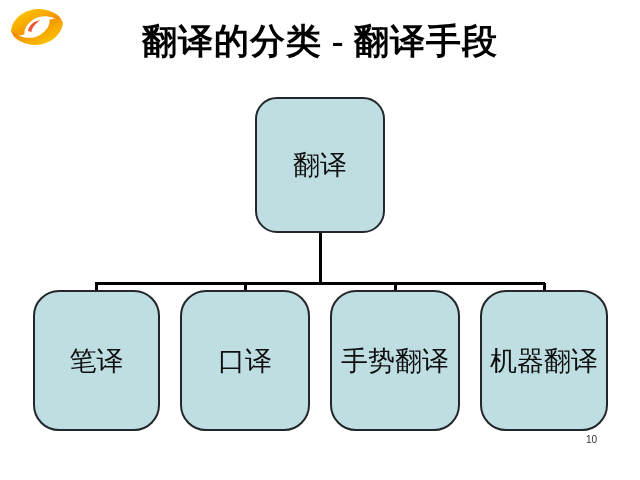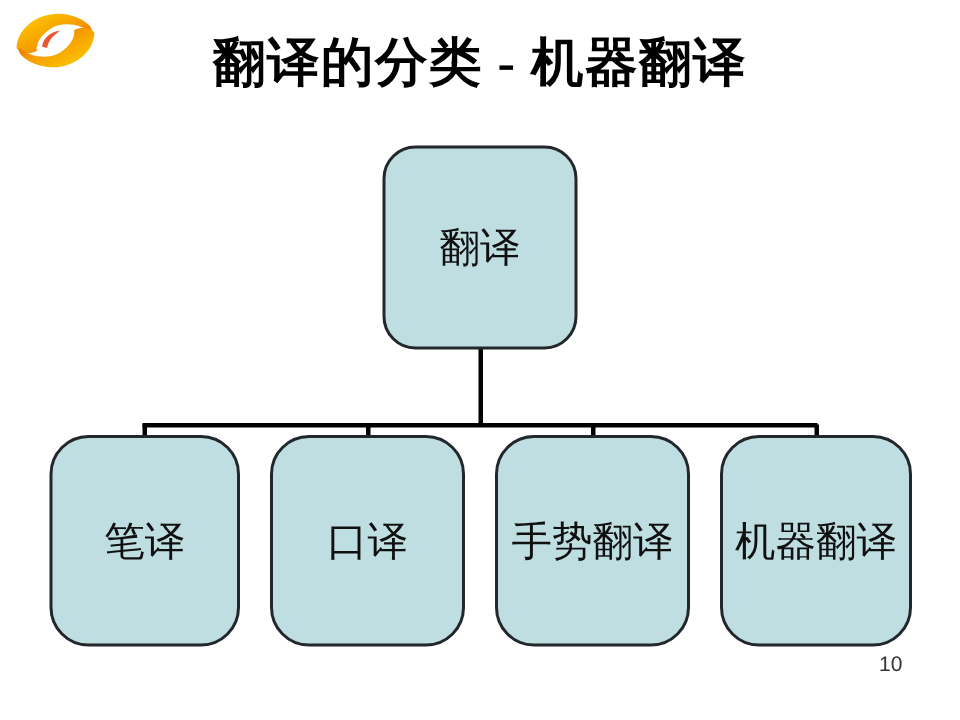--- a/index.html
+++ b/index.html
@@ -79,21 +79,21 @@
   .stub-0 { left: 95px; }
   .stub-1 { left: 244px; }
   .stub-2 { left: 394px; }
   .stub-3 { left: 543px; }
 
   
   .page-number {
     position: absolute;
     left: 586px;
     top: 434px;
-    font-size: 14px;
+    font-size: 10px;
     color: #333333;
     font-family: "Liberation Sans", "DejaVu Sans", sans-serif;
   }
 </style>
 </head>
 <body>
 
 <div class="slide" style="background: rgb(255, 255, 255);">
 
   <div class="logo">
@@ -109,21 +109,21 @@
           <stop offset="0.55" stop-color="#f59c00"></stop>
           <stop offset="1" stop-color="#e8380d"></stop>
         </linearGradient>
       </defs>
       <path d="M3 28 C4 12 22 2 38 6 C49 8.5 55 15 53 18 C46 12 34 10 26 15 C19 19.5 16 25 16.5 30 C11 32.5 5.5 32 3 28 Z" fill="url(#swirlGradTop)"></path>
       <path d="M55 18 C54 34 36 44 20 40 C9 37.5 3 31 5 28 C12 34 24 36 32 31 C39 26.5 42 21 41.5 16 C47 13.5 52.5 14 55 18 Z" fill="url(#swirlGradBottom)"></path>
       <path d="M20 27 C21 21 26 17 32 16.5 C27 20 24 23.5 23.5 28 Z" fill="#e8380d" opacity="0.85"></path>
     </svg>
   </div>
 
-  <h1 class="title">翻译的分类 - 机器翻译</h1>
+  <h1 class="title">翻译的分类 - 翻译手段</h1>
 
   <div class="line line-root-v"></div>
   <div class="line line-h"></div>
   <div class="line stub stub-0"></div>
   <div class="line stub stub-1"></div>
   <div class="line stub stub-2"></div>
   <div class="line stub stub-3"></div>
 
   <div class="node node-root">
     <span>翻译</span>

